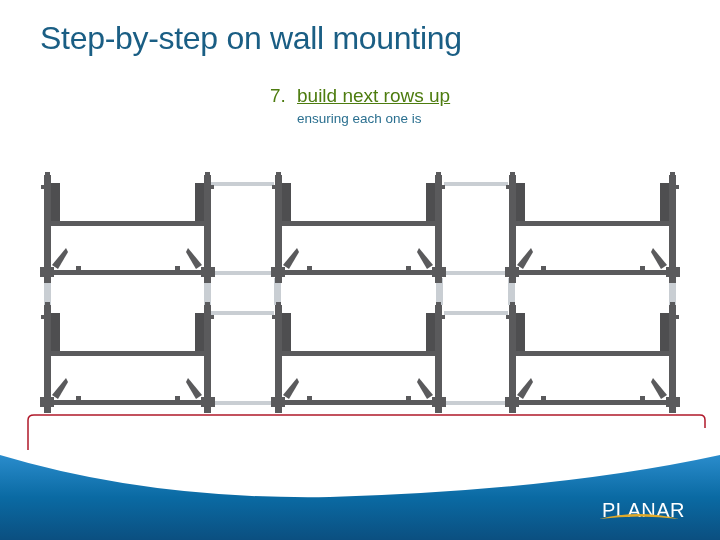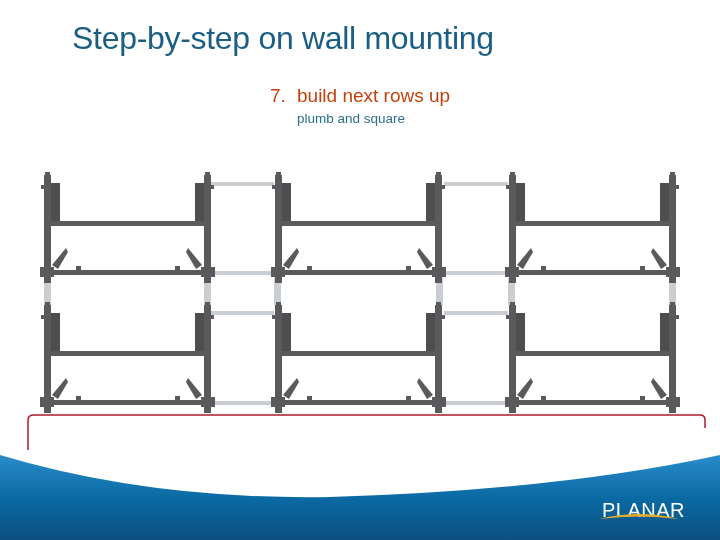--- a/index.html
+++ b/index.html
@@ -5,25 +5,24 @@
   html, body { margin: 0; padding: 0; }
   body {
     width: 720px; height: 540px; position: relative; overflow: hidden;
     background: #ffffff;
     font-family: "Liberation Sans", sans-serif;
   }
   .title {
     position: absolute; left: 40px; top: 20px;
     font-size: 32px; color: #1a5e84; letter-spacing: -0.3px;
     white-space: nowrap;
-    margin-left: 32px;
   }
   .step-head {
     position: absolute; left: 270px; top: 85px;
-    font-size: 19px; color: #c2410c; white-space: nowrap;
+    font-size: 19px; color: #4d7c0f; white-space: nowrap; text-decoration: underline;
   }
   .step-head .num { display: inline-block; width: 27px; }
   .step-sub {
     position: absolute; left: 297px; top: 111px;
     font-size: 13.5px; line-height: 16px; color: #2a6f8f;
   }
   .step-sub div { white-space: nowrap; }
   svg.diagram { position: absolute; left: 0; top: 0; }
   .logo {
     position: absolute; left: 602px; top: 499px;
@@ -33,21 +32,21 @@
   .logo-arc { position: absolute; left: 597px; top: 511px; }
 </style>
 </head>
 <body>
 
 <div class="title">Step-by-step on wall mounting</div>
 
 <div class="step-head"><span class="num">7.</span><span>build next rows up</span></div>
 
 <div class="step-sub">
-  <div>plumb and square</div>
+  <div>ensuring each one is</div>
 </div>
 
 <svg class="diagram" width="720" height="540" viewBox="0 0 720 540">
   <defs>
     <linearGradient id="swoosh" x1="0" y1="0" x2="0" y2="1">
       <stop offset="0" stop-color="#2a8ccc"></stop>
       <stop offset="0.5" stop-color="#0a6aa3"></stop>
       <stop offset="1" stop-color="#0b4f80"></stop>
     </linearGradient>
 

